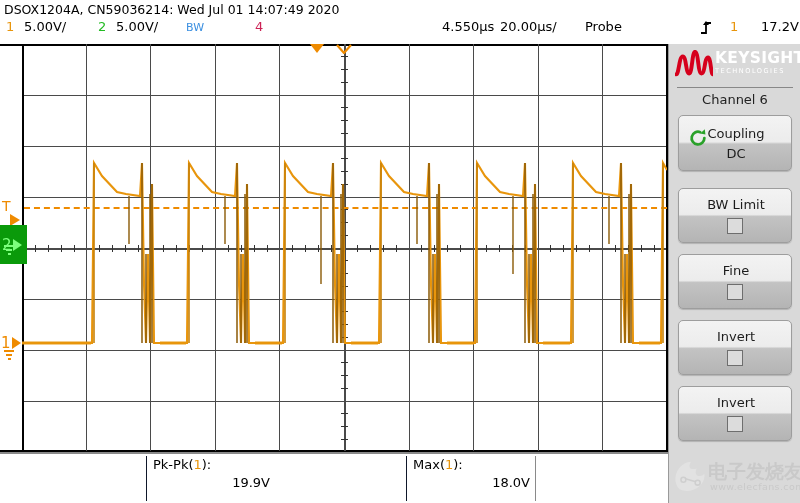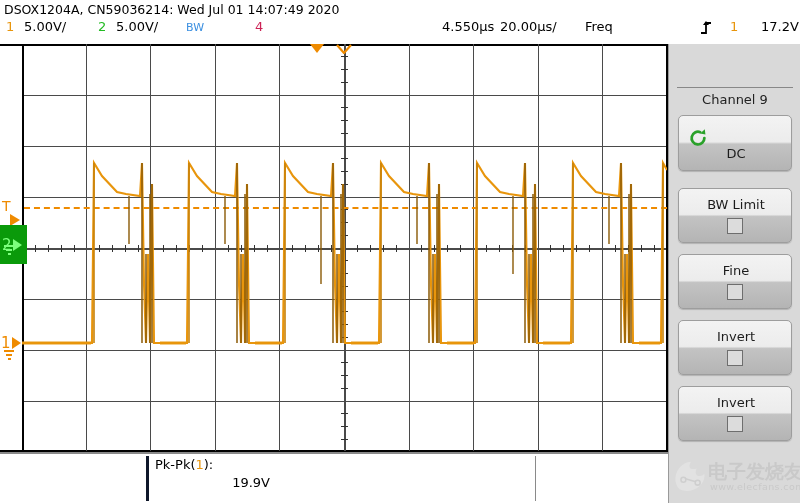--- a/index.html
+++ b/index.html
@@ -84,21 +84,21 @@
   
   .wm{position:absolute;left:672px;top:455px;width:128px;height:46px;pointer-events:none;}
   .wm-cn{position:absolute;left:36px;top:4px;font-size:19px;font-weight:bold;color:#c9c9c9;
          letter-spacing:0px;white-space:nowrap;}
   .wm-url{position:absolute;left:38px;top:26px;font-size:9.5px;color:#c9c9c9;letter-spacing:0.4px;}
   .wm-badge{position:absolute;left:0px;top:2px;width:38px;height:38px;}
 
   
   .measbar{position:absolute;left:0;top:452px;width:668px;height:51px;background:#fff;}
   .meas-topline{position:absolute;left:0;top:0px;width:668px;height:2px;background:#8a8a8a;}
-  .mcell{position:absolute;top:4px;height:45px;border-left:3px solid #0f172a;box-sizing:border-box;}
+  .mcell{position:absolute;top:4px;height:45px;border-left:1px solid #0f172a;box-sizing:border-box;}
   .mcell .mname{position:absolute;left:6px;top:1px;font-size:13px;color:#000;white-space:nowrap;}
   .mcell .mval{position:absolute;right:6px;top:19px;font-size:13px;color:#000;white-space:nowrap;}
   .mcell .mch{color:#e8950c;}
   .meas-rightline{position:absolute;left:535px;top:4px;width:1px;height:45px;background:#8a8a8a;}
 </style>
 </head>
 <body>
 
 <div id="app">
 
@@ -106,21 +106,21 @@
     <div class="tb-line1">DSOX1204A, CN59036214: Wed Jul 01 14:07:49 2020</div>
     <div class="tb-row2">
       <span class="c-ch1" style="left:6px;">1</span>
       <span class="c-blk" style="left:24px;">5.00V/</span>
       <span class="c-ch2" style="left:98px;">2</span>
       <span class="c-blk" style="left:116px;">5.00V/</span>
       <span class="c-bw" style="left:186px;font-size:11px;top:2px;">BW</span>
       <span class="c-ch4" style="left:255px;">4</span>
       <span class="c-blk" style="left:442px;">4.550µs</span>
       <span class="c-blk" style="left:500px;">20.00µs/</span>
-      <span class="c-blk" style="left:585px;">Freq</span>
+      <span class="c-blk" style="left:585px;">Probe</span>
       <span style="left:700px;top:1px;">
         <svg width="13" height="15" viewBox="0 0 13 15">
           <path d="M1 13 L6 13 L6 3 L11 3" stroke="#000" stroke-width="1.8" fill="none"></path>
           <path d="M6 1 L3 5 L9 5 Z" fill="#000"></path>
         </svg>
       </span>
       <span class="c-ch1" style="left:730px;">1</span>
       <span class="c-blk" style="left:761px;">17.2V</span>
     </div>
   </div>
@@ -296,33 +296,47 @@
 
   <div class="measbar">
     <div class="meas-topline"></div>
 
     <div class="mcell" style="left:146px;width:130px;">
       <span class="mname"><span>Pk-Pk(</span><span class="mch">1</span><span>):</span></span>
       <span class="mval">19.9V</span>
     </div>
 
 
+    <div class="mcell" style="left:406px;width:130px;">
+      <span class="mname"><span>Max(</span><span class="mch">1</span><span>):</span></span>
+      <span class="mval">18.0V</span>
+    </div>
     <div class="meas-rightline"></div>
   </div>
 
   <div class="sidepanel">
 
+    <div class="ks-logo">
+      <svg class="ks-mark" viewBox="0 0 40 32">
+        <path d="M1 26 C4 26 4 7 8 7 C12 7 11 25 15 25 C18 25 18 2 21 2 C25 2 24 25 28 25 C32 25 31 8 35 8 C38 8 38 26 40 26" stroke="#d6001c" stroke-width="4.2" fill="none" stroke-linecap="round"></path>
+      </svg>
+      <div class="ks-text">
+        <div class="ks-name">KEYSIGHT</div>
+        <div class="ks-sub">TECHNOLOGIES</div>
+      </div>
+    </div>
     <div class="panel-sep"></div>
-    <div class="panel-title">Channel 9</div>
+    <div class="panel-title">Channel 6</div>
 
     <div class="sbtn" style="top:71px;height:56px;">
       <svg class="recycle" viewBox="0 0 22 22">
         <path d="M18 11 A7 7 0 1 1 13.5 4.6" stroke="#2aa12a" stroke-width="3" fill="none" stroke-linecap="round"></path>
         <path d="M18.5 1.5 L19.2 7.2 L13.4 6.0 Z" fill="#2aa12a"></path>
       </svg>
+      <span class="lbl" style="top:10px;">Coupling</span>
       <span class="val" style="top:30px;">DC</span>
     </div>
 
     <div class="sbtn" style="top:210px;height:55px;">
       <span class="lbl" style="top:8px;">Fine</span>
       <span class="chk" style="top:29px;"></span>
     </div>
 
     <div class="sbtn" style="top:144px;height:55px;">
       <span class="lbl" style="top:8px;">BW Limit</span>

